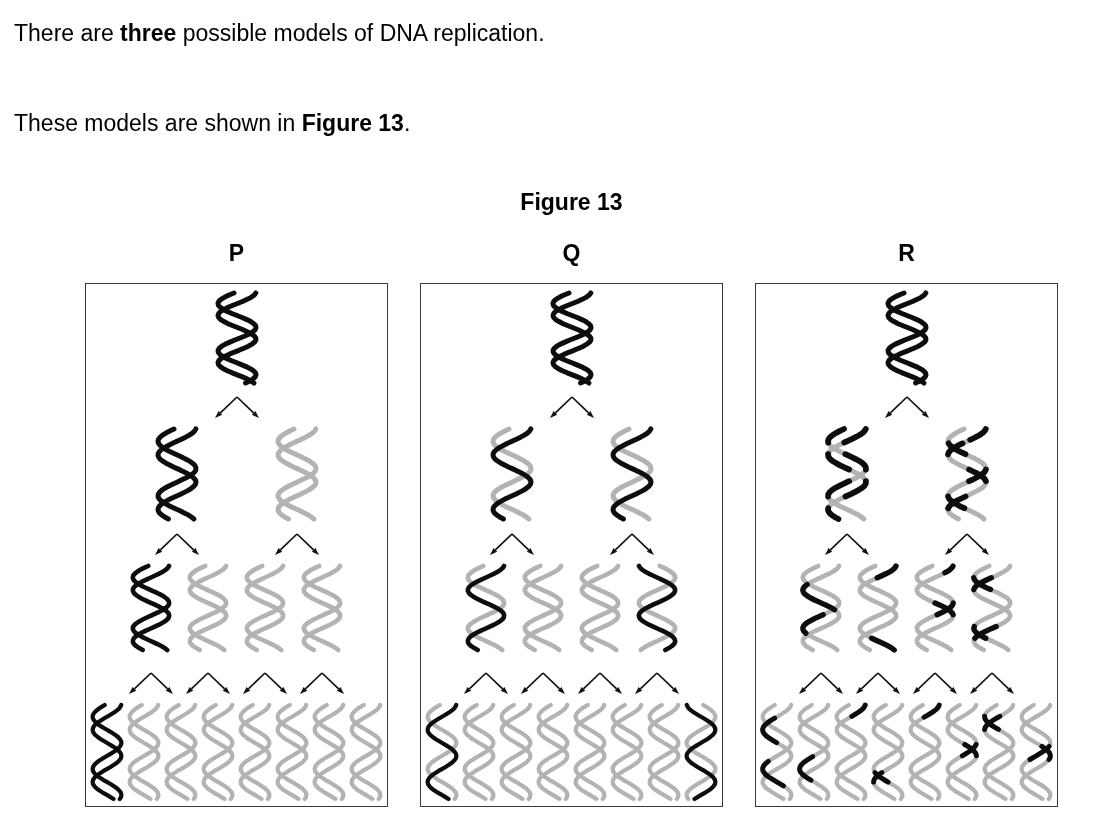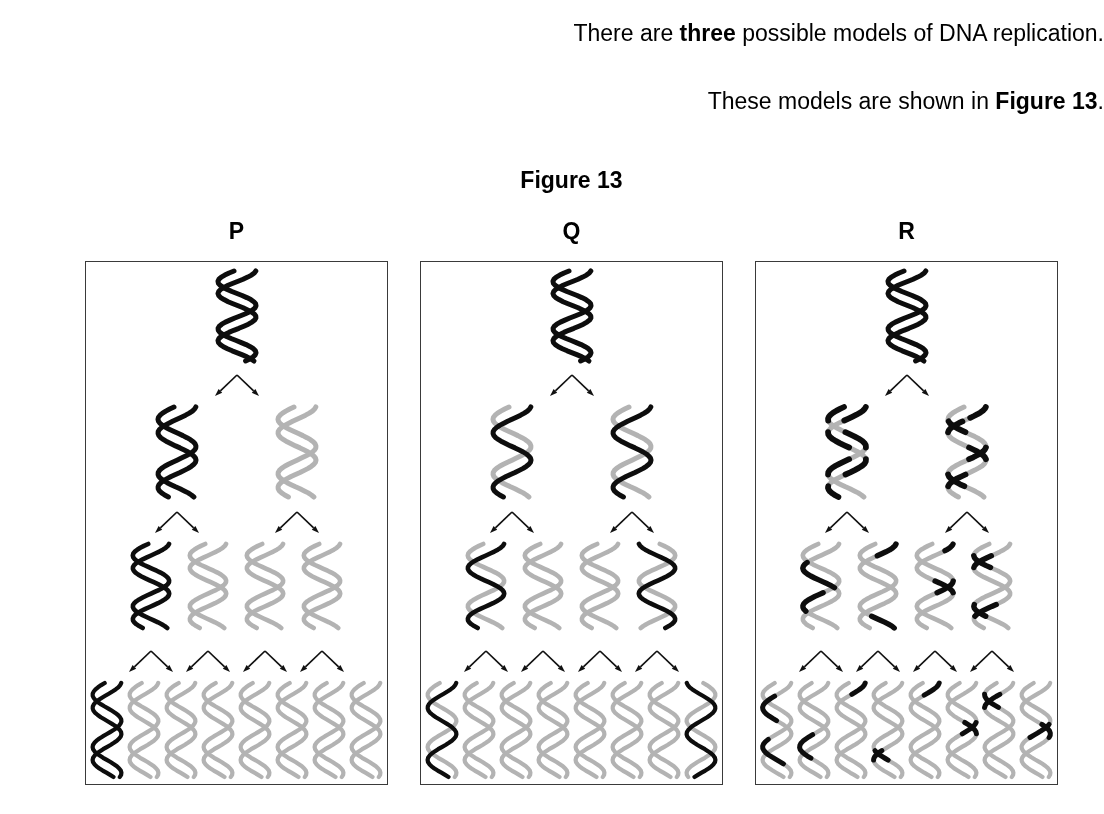--- a/index.html
+++ b/index.html
@@ -1,21 +1,21 @@
 <!DOCTYPE html>
 <html><head>
 <meta charset="utf-8">
 <style>
   html,body{margin:0;padding:0;}
   body{
     width:1104px;height:814px;background:#ffffff;color:#000;
     font-family:"Liberation Sans", sans-serif;overflow:hidden;
   }
-  .intro{font-size:23px;line-height:1.18;margin:20px 0 0 14px;text-align:right;}
-  .intro.second{margin-top:41px;}
+  .intro{font-size:23px;line-height:1.18;margin:20px 0 0 14px;}
+  .intro.second{margin-top:63px;}
   .intro b{font-weight:bold;}
   .figure-wrap{margin-left:85px;width:973px;}
   .fig-title{margin-top:52px;font-size:23px;font-weight:bold;text-align:center;}
   .headers{display:flex;gap:32px;margin-top:24px;}
   .panel-header{width:303px;text-align:center;font-size:23px;font-weight:bold;}
   .panels{display:flex;gap:32px;margin-top:16px;}
   .panel-box{
     width:303px;height:524px;border:1.4px solid #3a3a3a;box-sizing:border-box;
     display:flex;flex-direction:column;align-items:center;background:#fff;
   }

